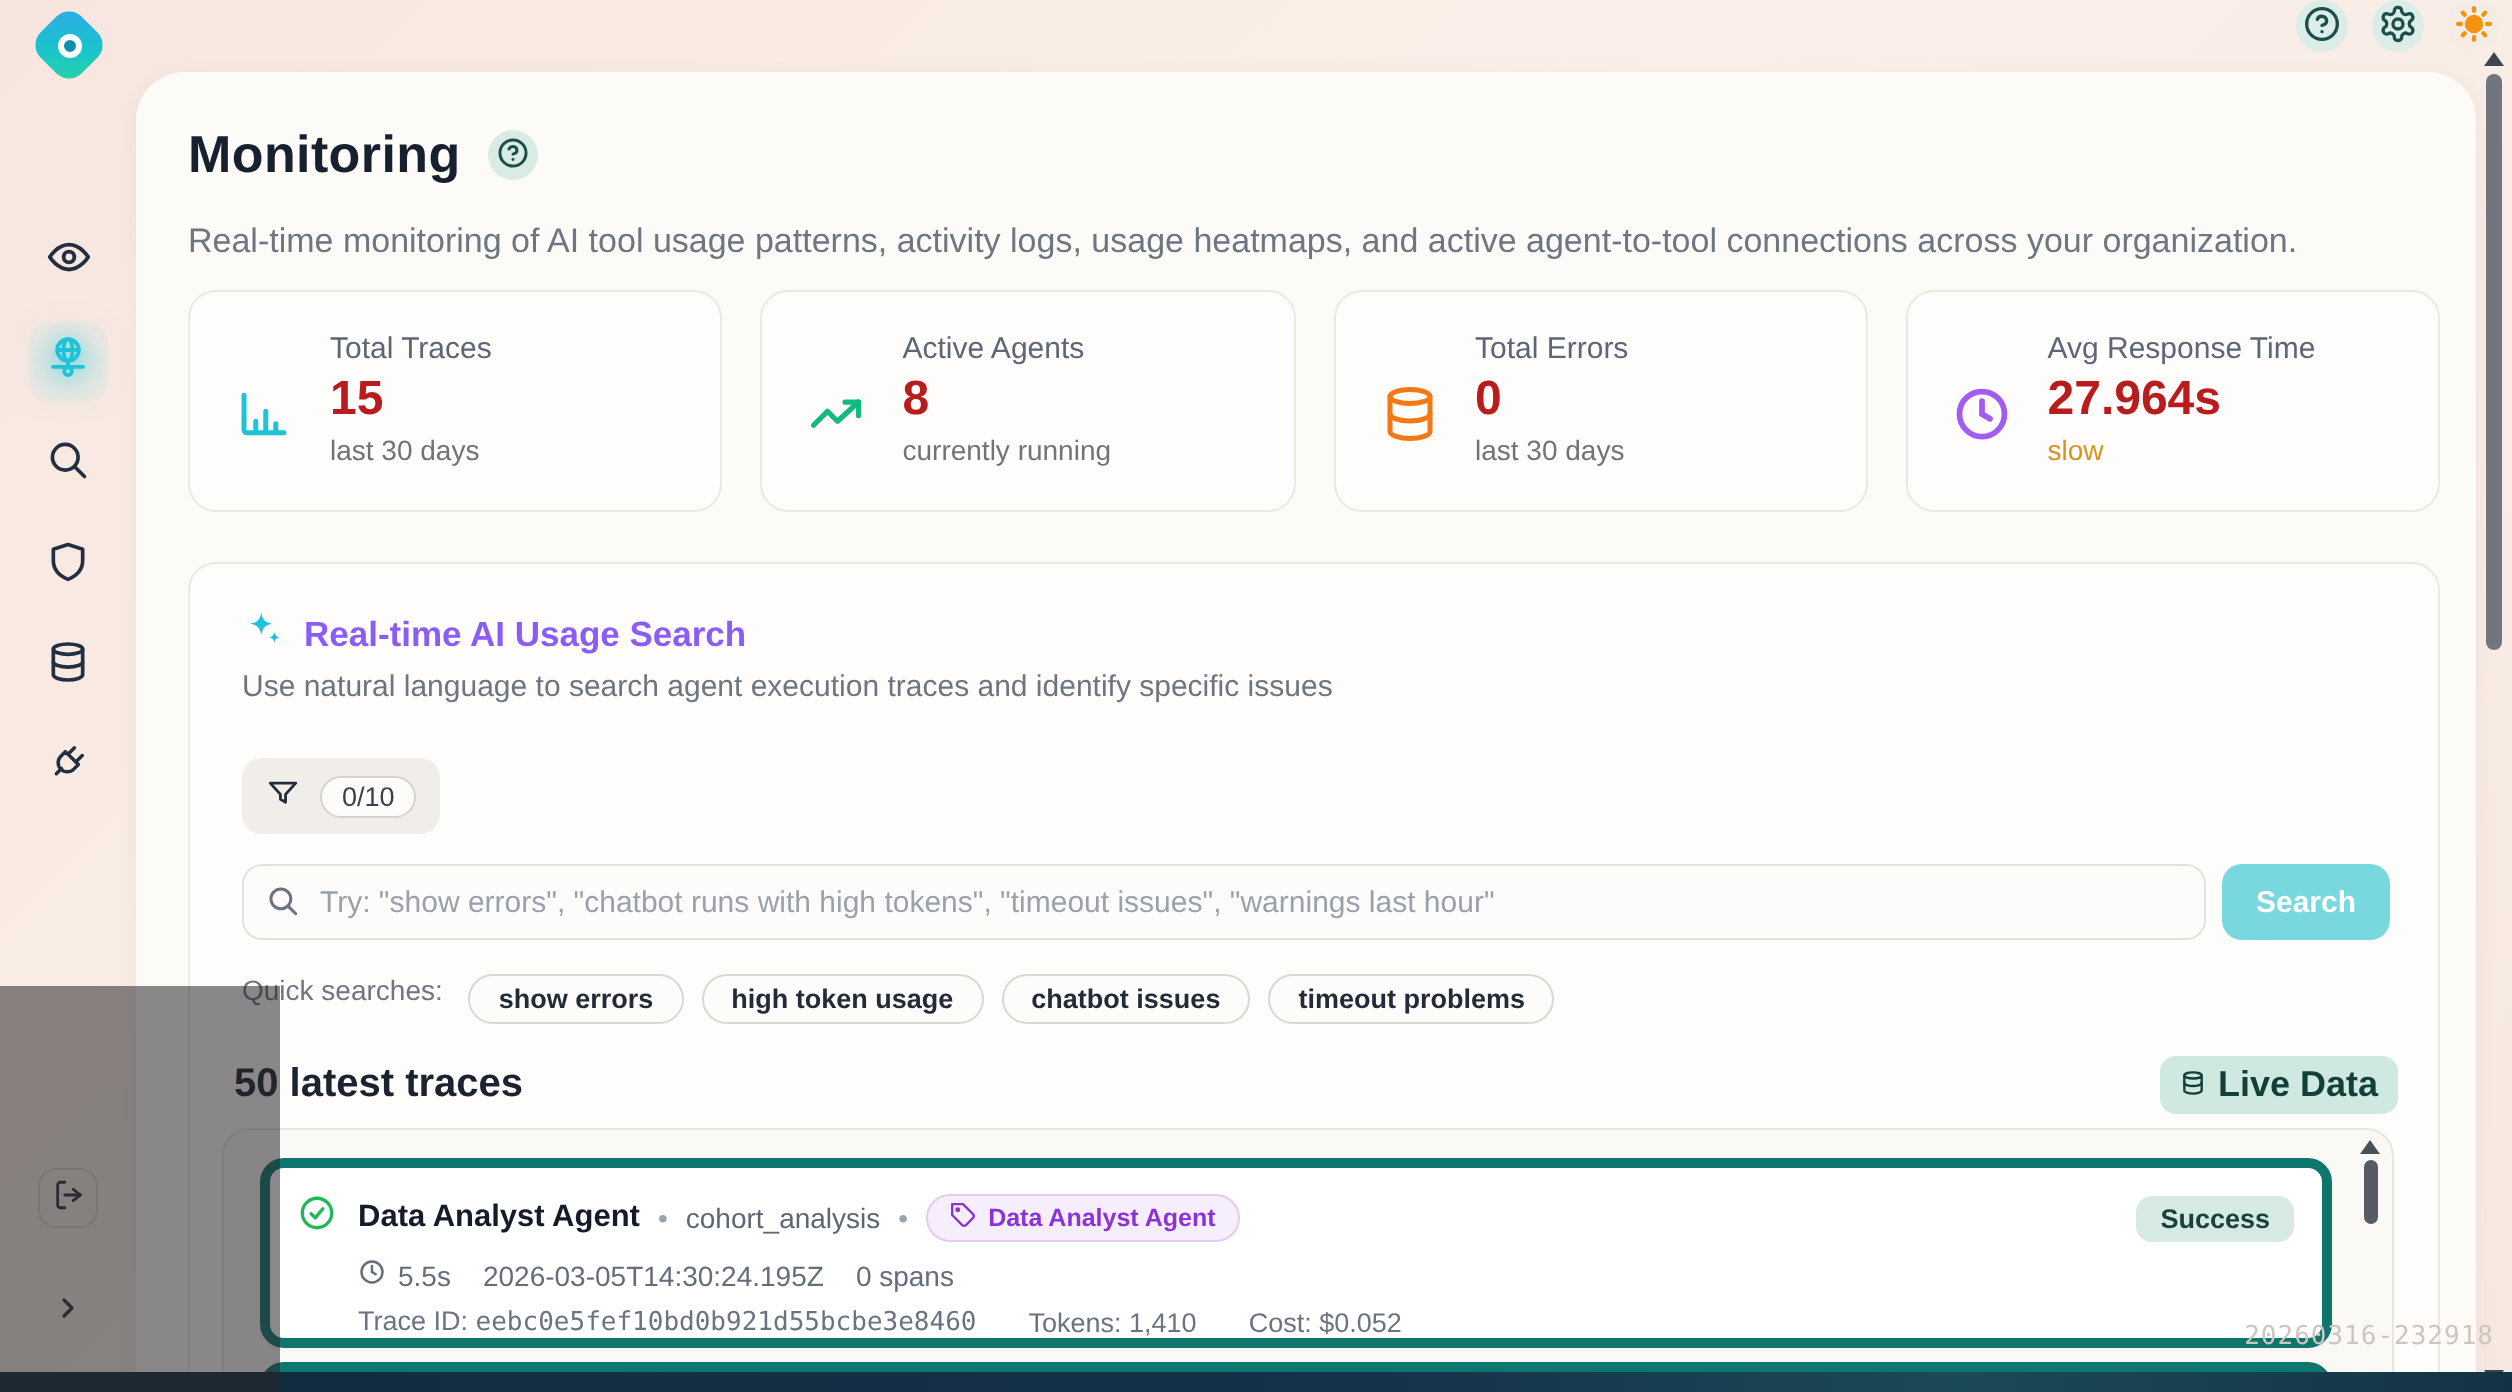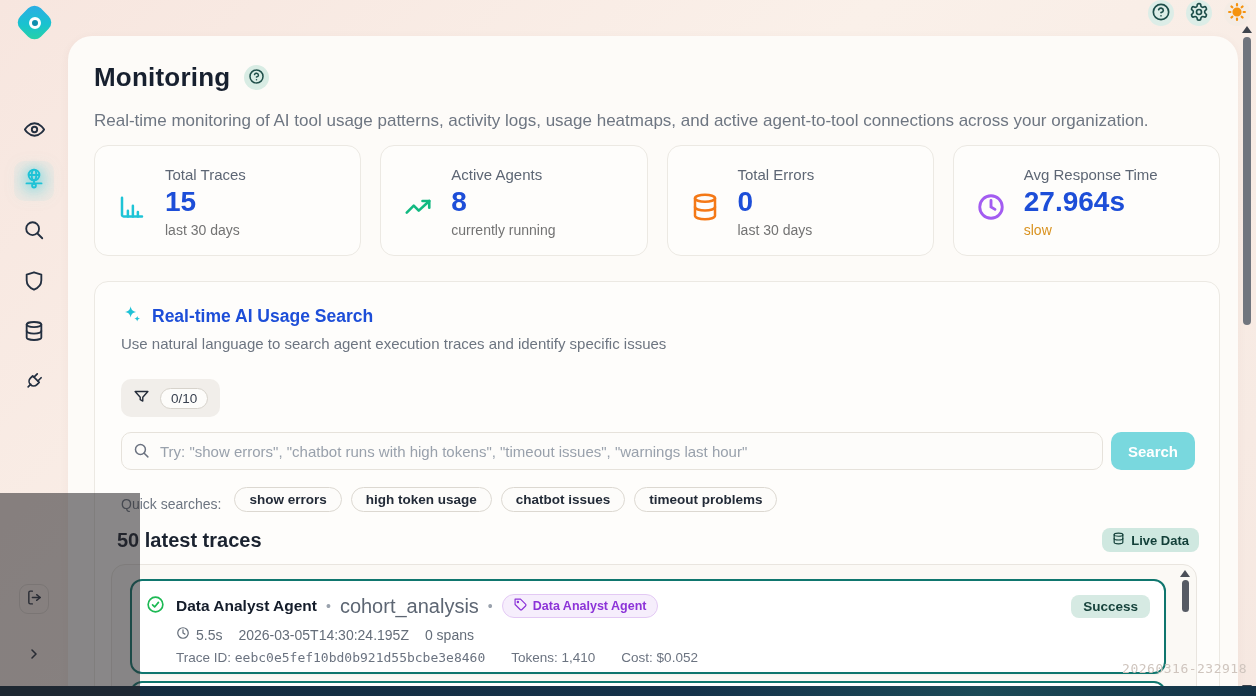--- a/index.html
+++ b/index.html
@@ -68,31 +68,31 @@
   .page-subtitle { position:absolute; left:26px; top:62px; font-size:17px; color:#6e7682;margin-top:13px; }
 
   
   .stats-row { position:absolute; left:26px; top:109px; width:1126px; display:flex; gap:19px; }
   .stat-card {
     flex:1; height:111px; background:#fefdfb; border:1px solid #ece9e3;
     border-radius:14px; padding:20px 20px 0 22px; display:flex; gap:18px;
   }
   .stat-icon { margin-top:26px; flex:0 0 30px; }
   .stat-label { font-size:15px; color:#5d6674; margin-bottom:4px; }
-  .stat-value { font-size:28px; font-weight:700; color:#1d4ed8; line-height:1.1; }
+  .stat-value { font-size:24px; font-weight:700; color:#b91c1c; line-height:1.1; }
   .stat-sub { font-size:14px; color:#737373; margin-top:4px; }
   .stat-sub.warn { color:#d9921f; }
 
   
   .search-card {
     position:absolute; left:26px; top:245px; width:1126px; height:470px;
     background:#fefdfb; border:1px solid #ece9e3; border-radius:14px; overflow:hidden;
   }
   .search-head { position:absolute; left:26px; top:22px; display:flex; align-items:center; gap:10px; }
-  .search-title { font-size:17.5px; font-weight:700; color:#1d4ed8; }
+  .search-title { font-size:17.5px; font-weight:700; color:#8b5cf6; }
   .search-sub { position:absolute; left:26px; top:53px; font-size:15px; color:#6d7581; }
   .filter-btn {
     position:absolute; left:26px; top:97px; height:38px; padding:0 12px;
     background:#f1eeea; border:none; border-radius:10px;
     display:flex; align-items:center; gap:10px; cursor:pointer; color:#242c3a;
   }
   .filter-count {
     font-size:13.5px; color:#39414f; background:#fdfcfa;
     border:1px solid #d7d3cc; border-radius:999px; padding:2px 10px;
   }
@@ -102,46 +102,46 @@
     width:100%; height:38px; border:1px solid #e6e2db; border-radius:10px;
     background:#fdfcfa; padding:0 12px 0 38px; font-size:15px; color:#30394a;
     font-family:"Liberation Sans","DejaVu Sans",sans-serif; outline:none;
   }
   .search-input::placeholder { color:#99a1ac; }
   .search-glass { position:absolute; left:12px; top:10px; color:#6b7280; }
   .search-btn {
     width:84px; height:38px; background:#79d8de; color:#ffffff; font-size:15px;
     font-weight:700; border:none; border-radius:10px; cursor:pointer;
   }
-  .quick-row { position:absolute; left:26px; top:205px; display:flex; align-items:flex-end; gap:9px; }
+  .quick-row { position:absolute; left:26px; top:205px; display:flex; align-items:flex-start; gap:9px; }
   .quick-label { font-size:14px; color:#6d7581; margin-right:4px; }
   .chip {
     background:#fdfcfa; border:1px solid #dcd8d1; border-radius:999px;
     padding:4px 14px; font-size:13.5px; font-weight:600; color:#232b38; cursor:pointer;
   }
   .traces-head-row { position:absolute; left:22px; top:246px; width:1082px; display:flex; align-items:center; justify-content:space-between; }
   .traces-heading { font-size:20px; font-weight:600; color:#1b2330; }
   .live-badge {
     display:flex; align-items:center; gap:6px; background:#cfe8e0; color:#123f38;
-    font-size:13px; font-weight:600; border-radius:8px; padding:4px 10px; cursor:pointer;
+    font-size:18px; font-weight:600; border-radius:8px; padding:4px 10px; cursor:pointer;
   }
   .traces-list {
     position:absolute; left:16px; top:282px; width:1086px; height:200px;
     border:1px solid #e9e5df; border-radius:14px; background:#fbf9f5; overflow:hidden;
   }
   .trace-card {
     position:absolute; left:18px; top:14px; width:1036px; height:95px;
-    background:#ffffff; border:2px solid #0f766e; border-radius:12px;
+    background:#ffffff; border:5px solid #0f766e; border-radius:12px;
     box-shadow:0 1px 2px rgba(60,40,30,0.04); padding:13px 14px 0 14px; cursor:pointer;
   }
   .trace-card.peek { top:116px; height:70px; }
   .trace-row1 { display:flex; align-items:center; gap:9px; }
   .trace-name { font-size:15.5px; font-weight:700; color:#141c2a; margin-left:2px; }
   .dot-sep { color:#9aa2ad; font-size:14px; }
-  .trace-task { font-size:20px; color:#5d6673; }
+  .trace-task { font-size:14px; color:#5d6673; }
   .trace-tag {
     display:flex; align-items:center; gap:6px; background:#f6eefc; border:1px solid #e3c9f4;
     color:#8c33d8; font-size:12.5px; font-weight:700; border-radius:999px; padding:3px 11px;
   }
   .success-badge {
     margin-left:auto; background:#d6eae3; color:#17433c; font-size:13.5px; font-weight:600;
     border-radius:8px; padding:4px 12px;
   }
   .trace-row2 { display:flex; align-items:center; gap:16px; margin:8px 0 0 30px; font-size:14px; color:#646d79; }
   .trace-row2 .with-ic { display:flex; align-items:center; gap:6px; }

